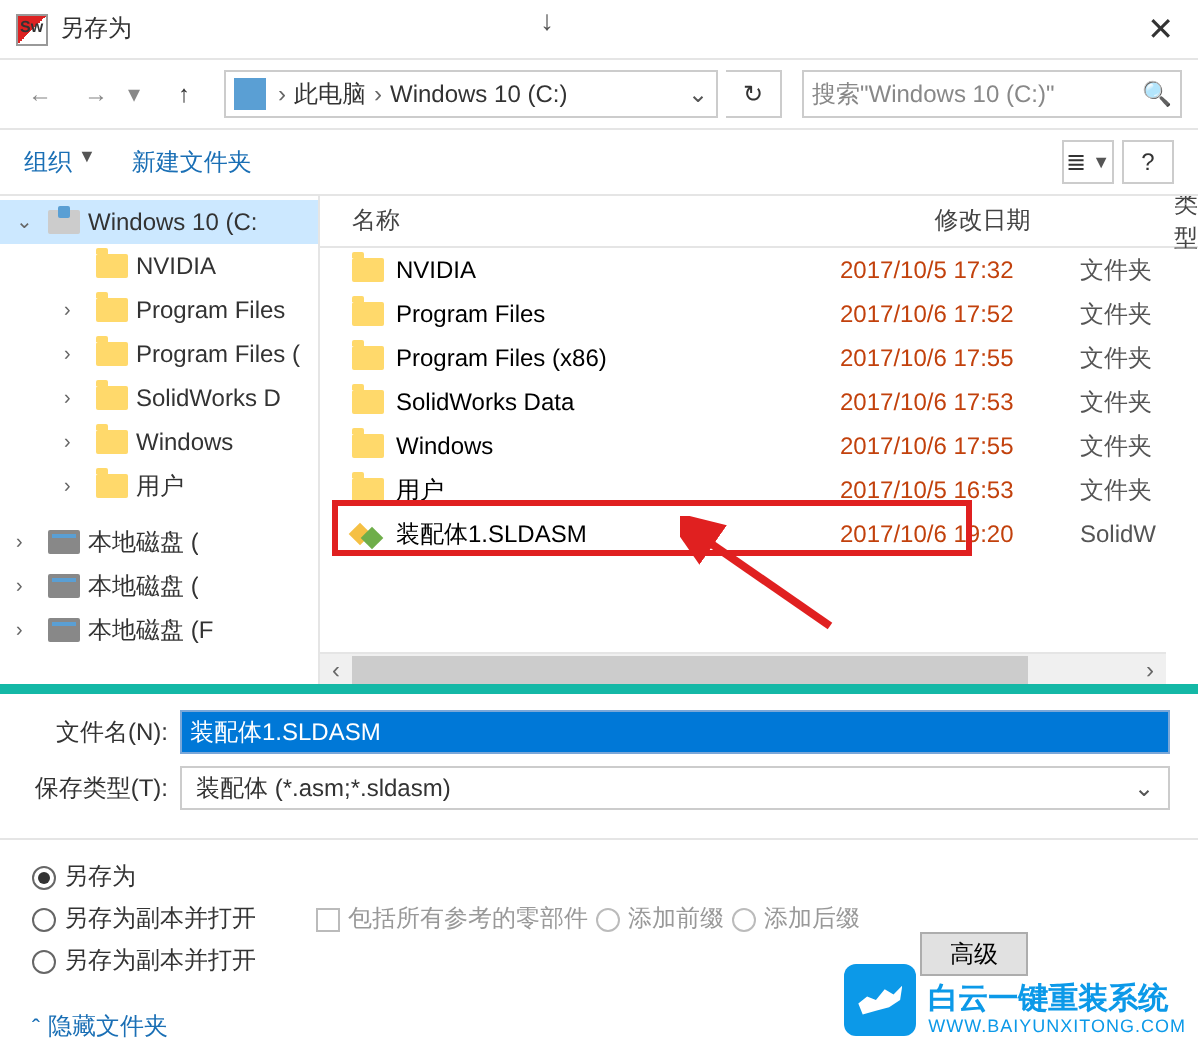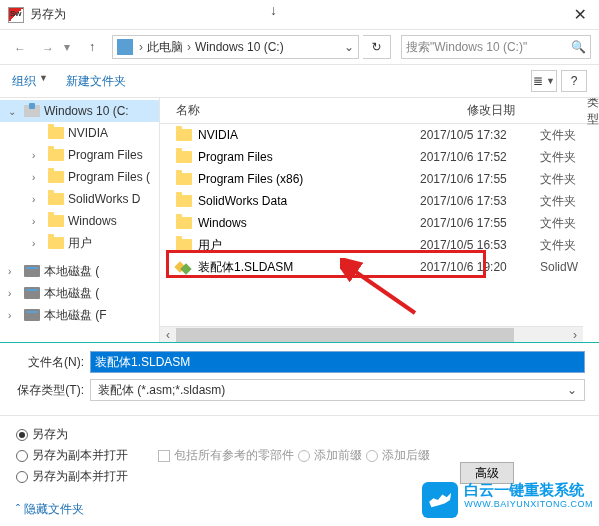--- a/index.html
+++ b/index.html
@@ -40,51 +40,51 @@
 .folder-icon { width: 16px; height: 12px; background: #ffd96b; border-radius: 1px; position: relative; }
 .folder-icon::before { content: ""; position: absolute; width: 6px; height: 3px; background: #ffd96b; top: -3px; left: 0; border-radius: 1px 1px 0 0; }
 .tree-label { color: #333; white-space: nowrap; overflow: hidden; }
 .filelist { flex: 1; position: relative; overflow: hidden; }
 .fl-header { height: 26px; display: flex; align-items: center; border-bottom: 1px solid #e5e5e5; color: #444; }
 .fl-h-name { width: 308px; padding-left: 16px; }
 .fl-h-date { width: 120px; }
 .fl-h-type { flex: 1; }
 .fl-row { height: 22px; display: flex; align-items: center; cursor: pointer; }
 .fl-name-cell { width: 260px; padding-left: 16px; display: flex; align-items: center; gap: 6px; }
-.fl-date-cell { width: 120px; color: #404040; }
+.fl-date-cell { width: 120px; color: #c2410c; }
 .fl-type-cell { flex: 1; color: #555; }
 .asm-icon { width: 16px; height: 16px; position: relative; }
 .asm-icon::before { content: ""; position: absolute; width: 8px; height: 8px; background: #f5c044; left: 0; top: 4px; transform: rotate(45deg); }
 .asm-icon::after { content: ""; position: absolute; width: 8px; height: 8px; background: #6fae4a; left: 6px; top: 6px; transform: rotate(45deg); }
 .red-box { position: absolute; border: 3px solid #e02020; pointer-events: none; }
 .red-arrow { position: absolute; pointer-events: none; }
 .scrollbar-h { position: absolute; bottom: 0; left: 0; right: 16px; height: 16px; background: #f0f0f0; border-top: 1px solid #e5e5e5; }
 .scrollbar-h-thumb { position: absolute; left: 0; width: 80%; height: 14px; top: 1px; background: #ccc; }
 .scrollbar-h-arrR { position: absolute; right: 0; width: 16px; height: 16px; display: flex; align-items: center; justify-content: center; color: #666; }
 .scrollbar-h-arrL { position: absolute; left: 0; width: 16px; height: 16px; display: flex; align-items: center; justify-content: center; color: #666; }
-.form-section { border-top: 1px solid #14b8a6; padding: 8px 14px; }
+.form-section { border-top: 5px solid #14b8a6; padding: 8px 14px; }
 .form-row { display: flex; align-items: center; margin-bottom: 6px; }
 .form-label { width: 76px; text-align: right; color: #333; padding-right: 6px; }
 .form-input-wrap { flex: 1; display: flex; }
 .filename-input { flex: 1; height: 22px; border: 1px solid #7aa7d8; background: #0078d7; color: #fff; padding: 0 4px; }
 .filetype-select { flex: 1; height: 22px; border: 1px solid #ccc; padding: 0 7px; color: #333; display: flex; align-items: center; }
 .filetype-select .dd { margin-left: auto; color: #555; }
 .options-section { border-top: 1px solid #e5e5e5; padding: 10px 16px; display: flex; gap: 30px; }
 .radio-group { display: flex; flex-direction: column; gap: 4px; }
 .radio-item, .check-item { display: flex; align-items: center; gap: 4px; color: #333; cursor: pointer; }
 .radio-item.disabled, .check-item.disabled { color: #999; }
 .radio-dot { width: 12px; height: 12px; border: 1px solid #666; border-radius: 50%; display: flex; align-items: center; justify-content: center; }
 .radio-dot.checked::after { content: ""; width: 6px; height: 6px; background: #333; border-radius: 50%; }
 .radio-item.disabled .radio-dot { border-color: #bbb; }
 .checkbox { width: 12px; height: 12px; border: 1px solid #666; }
 .check-item.disabled .checkbox { border-color: #bbb; }
 .check-group { display: flex; flex-direction: row; gap: 4px; }
 .adv-btn { height: 22px; padding: 0 14px; border: 1px solid #adadad; background: #e1e1e1; cursor: pointer; align-self: flex-start; margin-top: 36px; }
 .hide-folders { display: flex; align-items: center; gap: 4px; padding: 6px 16px; color: #1a6fb5; cursor: pointer; }
-.watermark { position: absolute; right: 6px; bottom: 8px; display: flex; align-items: flex-start; gap: 6px; }
+.watermark { position: absolute; right: 6px; bottom: 8px; display: flex; align-items: flex-end; gap: 6px; }
 .wm-icon { width: 36px; height: 36px; background: #0c99e8; border-radius: 6px; display: flex; align-items: center; justify-content: center; position: relative; }
 .wm-bird { width: 22px; height: 18px; background: #fff; clip-path: polygon(0 60%, 20% 40%, 40% 50%, 60% 20%, 80% 35%, 100% 10%, 95% 50%, 70% 70%, 40% 80%, 10% 90%); }
 .wm-text { color: #0c99e8; font-weight: bold; font-size: 15px; line-height: 1.1; }
 .wm-sub { color: #0c99e8; font-size: 9px; letter-spacing: 0.5px; }
 </style>
 </head>
 <body>
 
 <div class="titlebar">
   <span class="sw-icon"></span>

